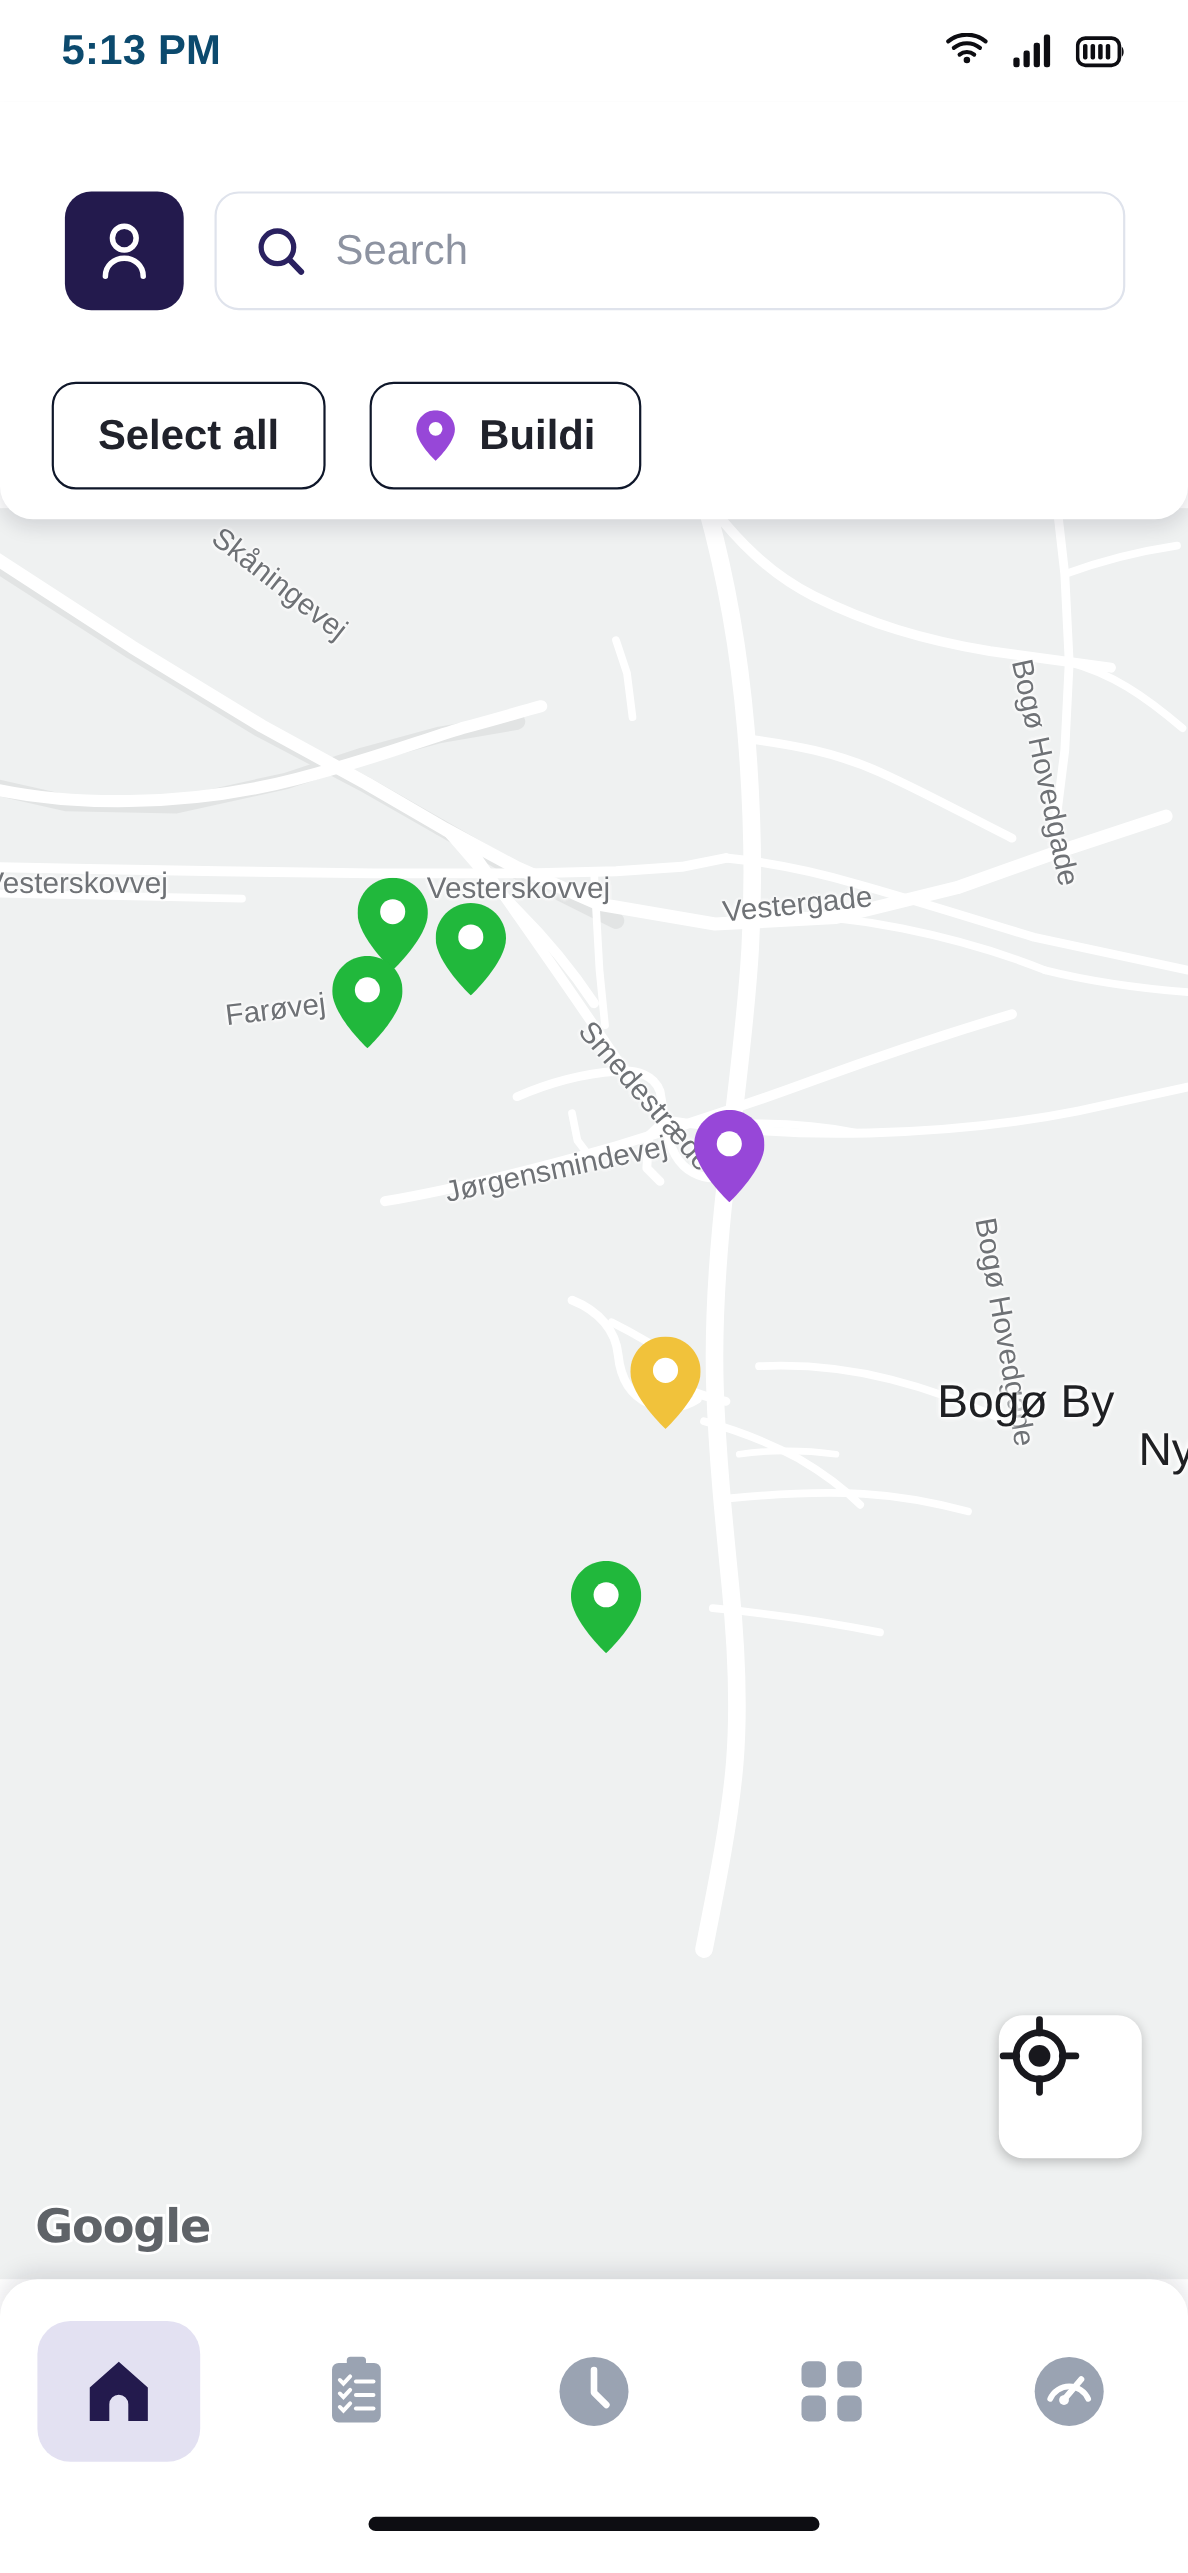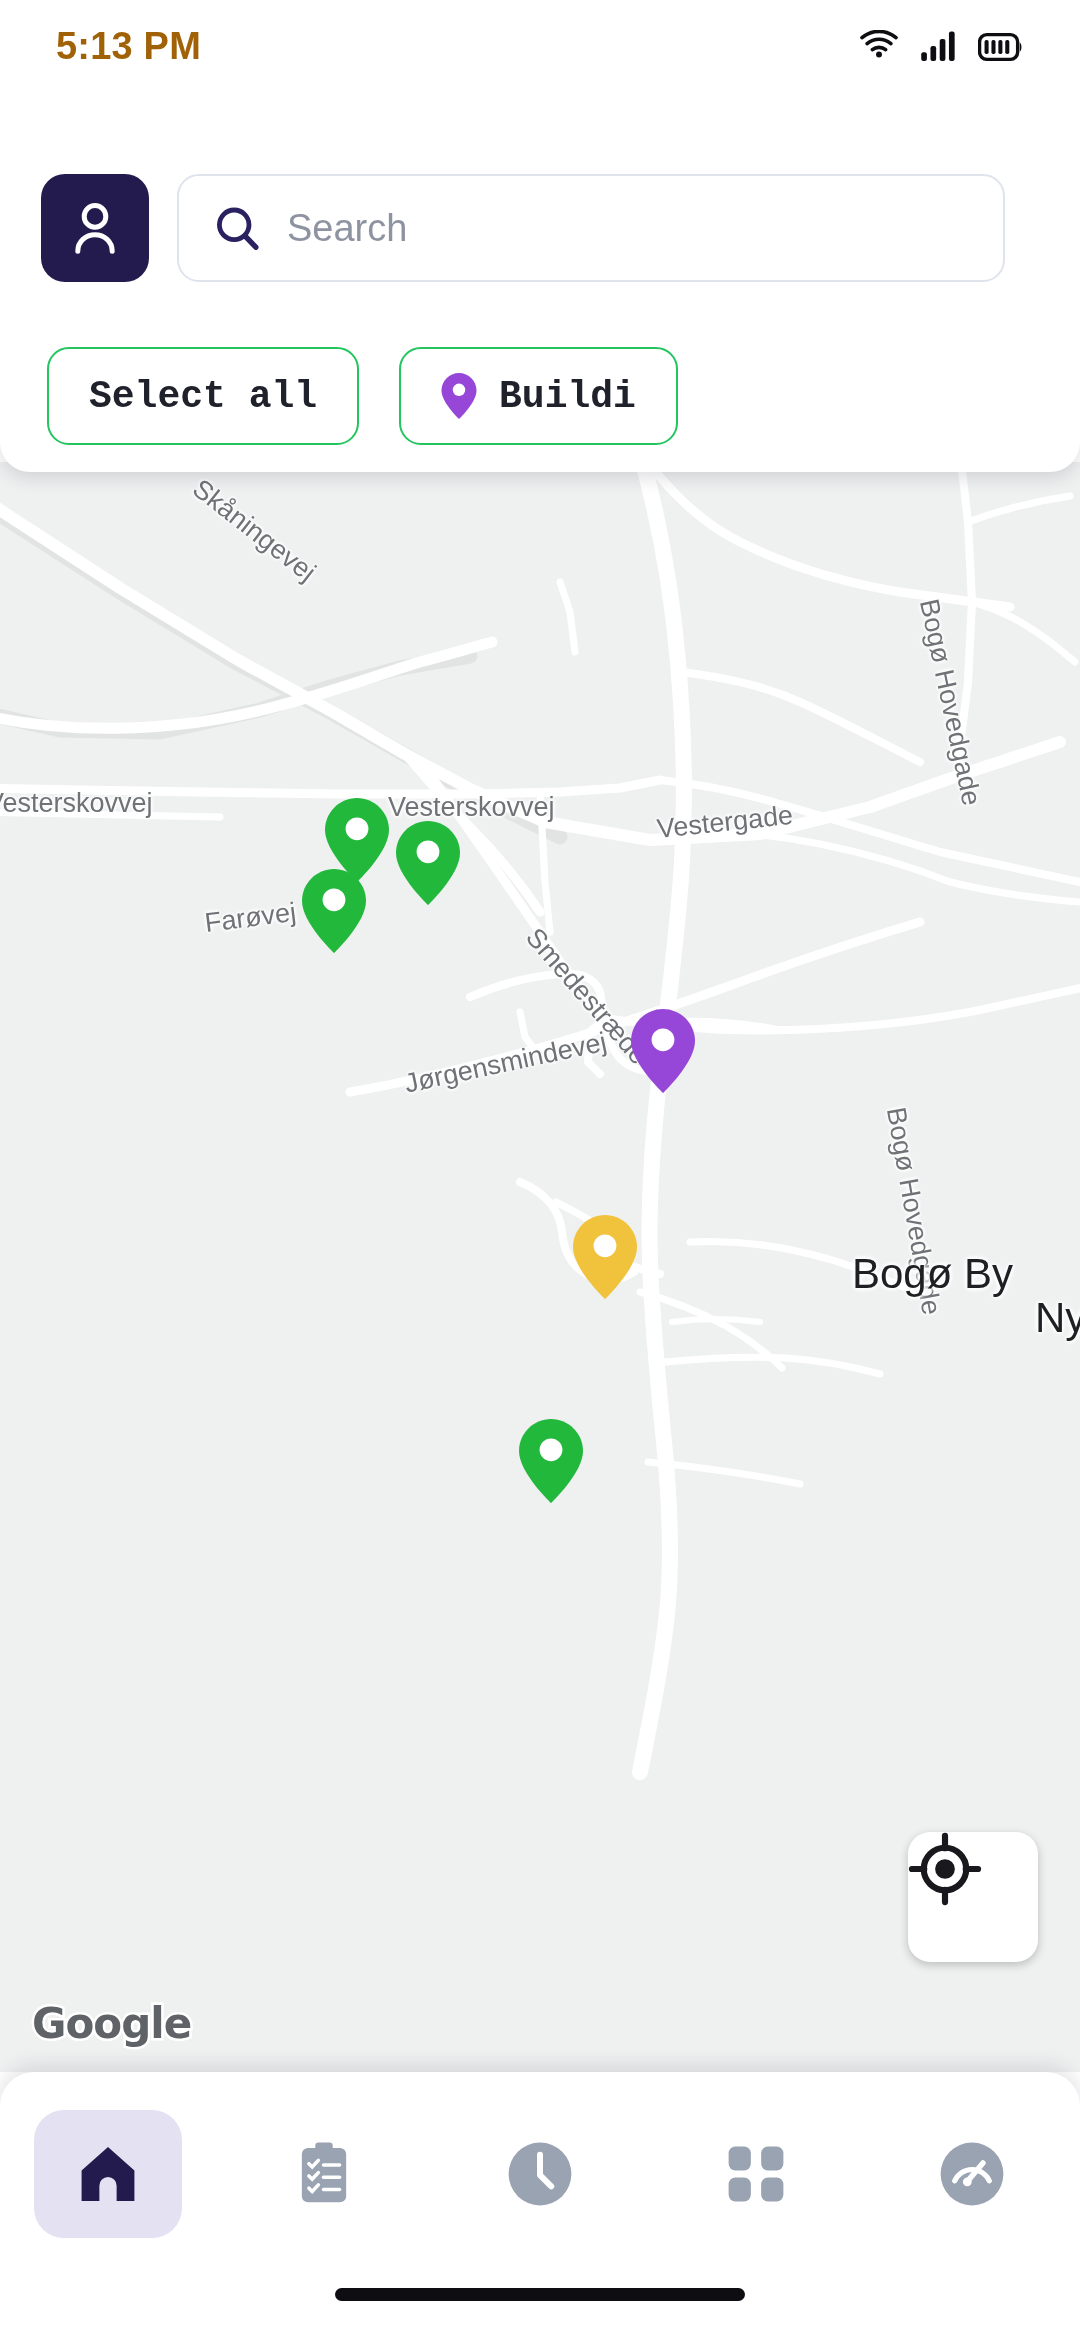--- a/index.html
+++ b/index.html
@@ -10,52 +10,51 @@
     overflow: hidden;
   }
   .phone { position: relative; width: 1080px; height: 2339px; background:#fff; overflow:hidden; }
 
   
   .statusbar {
     position:absolute; top:0; left:0; width:1080px; height:92px;
     display:flex; align-items:center; justify-content:space-between;
     padding: 0 56px; z-index: 60; background:#fff;
   }
-  .status-time { font-size:38px; font-weight:600; color:#a16207; letter-spacing:0.2px; }
+  .status-time { font-size:38px; font-weight:600; color:#0c4a6e; letter-spacing:0.2px; }
   .status-icons { display:flex; align-items:flex-end; gap:19px; }
   .ic { display:block; }
 
   
   .toppanel {
     position:absolute; top:92px; left:0; width:1080px; height:380px;
     background:#ffffff; border-bottom-left-radius:30px; border-bottom-right-radius:30px;
     box-shadow: 0 6px 18px rgba(20,18,40,0.14);
     z-index:50; overflow:hidden;
   }
-  .searchrow { position:absolute; top:82px; left:41px; display:flex; align-items:center; gap:28px; }
+  .searchrow { position:absolute; top:82px; left:59px; display:flex; align-items:center; gap:28px; }
   .profile-btn {
     width:108px; height:108px; border-radius:24px; background:#231a4d;
     display:flex; align-items:center; justify-content:center; flex:0 0 auto;
   }
   .search-field {
     width:828px; height:108px; border-radius:22px;
     border:2px solid #dfe3ec; background:#fff;
     display:flex; align-items:center; gap:26px; padding:0 34px;
   }
   .search-text { font-size:38px; color:#8d93a1; }
 
   .chiprow {
     position:absolute; top:240px; left:0; width:1080px; height:128px;
     display:flex; align-items:center; gap:40px; padding-left:47px;
   }
   .chip {
-    height:98px; border-radius:22px; border:2px solid #22c55e; background:#fff;
+    height:98px; border-radius:22px; border:2px solid #0f172a; background:#fff;
     display:flex; align-items:center; gap:22px; padding:0 40px; flex:0 0 auto;
     white-space:nowrap;
-    font-family:Liberation Mono, monospace;
   }
   .chip-label { font-size:38px; font-weight:700; color:#20222b; }
 
   
   .map {
     position:absolute; top:462px; left:0; width:1080px; height:1610px;
     background:#eff1f1; overflow:hidden; z-index:10;
   }
   .map svg { position:absolute; top:0; left:0; }
   .roadlabel {

